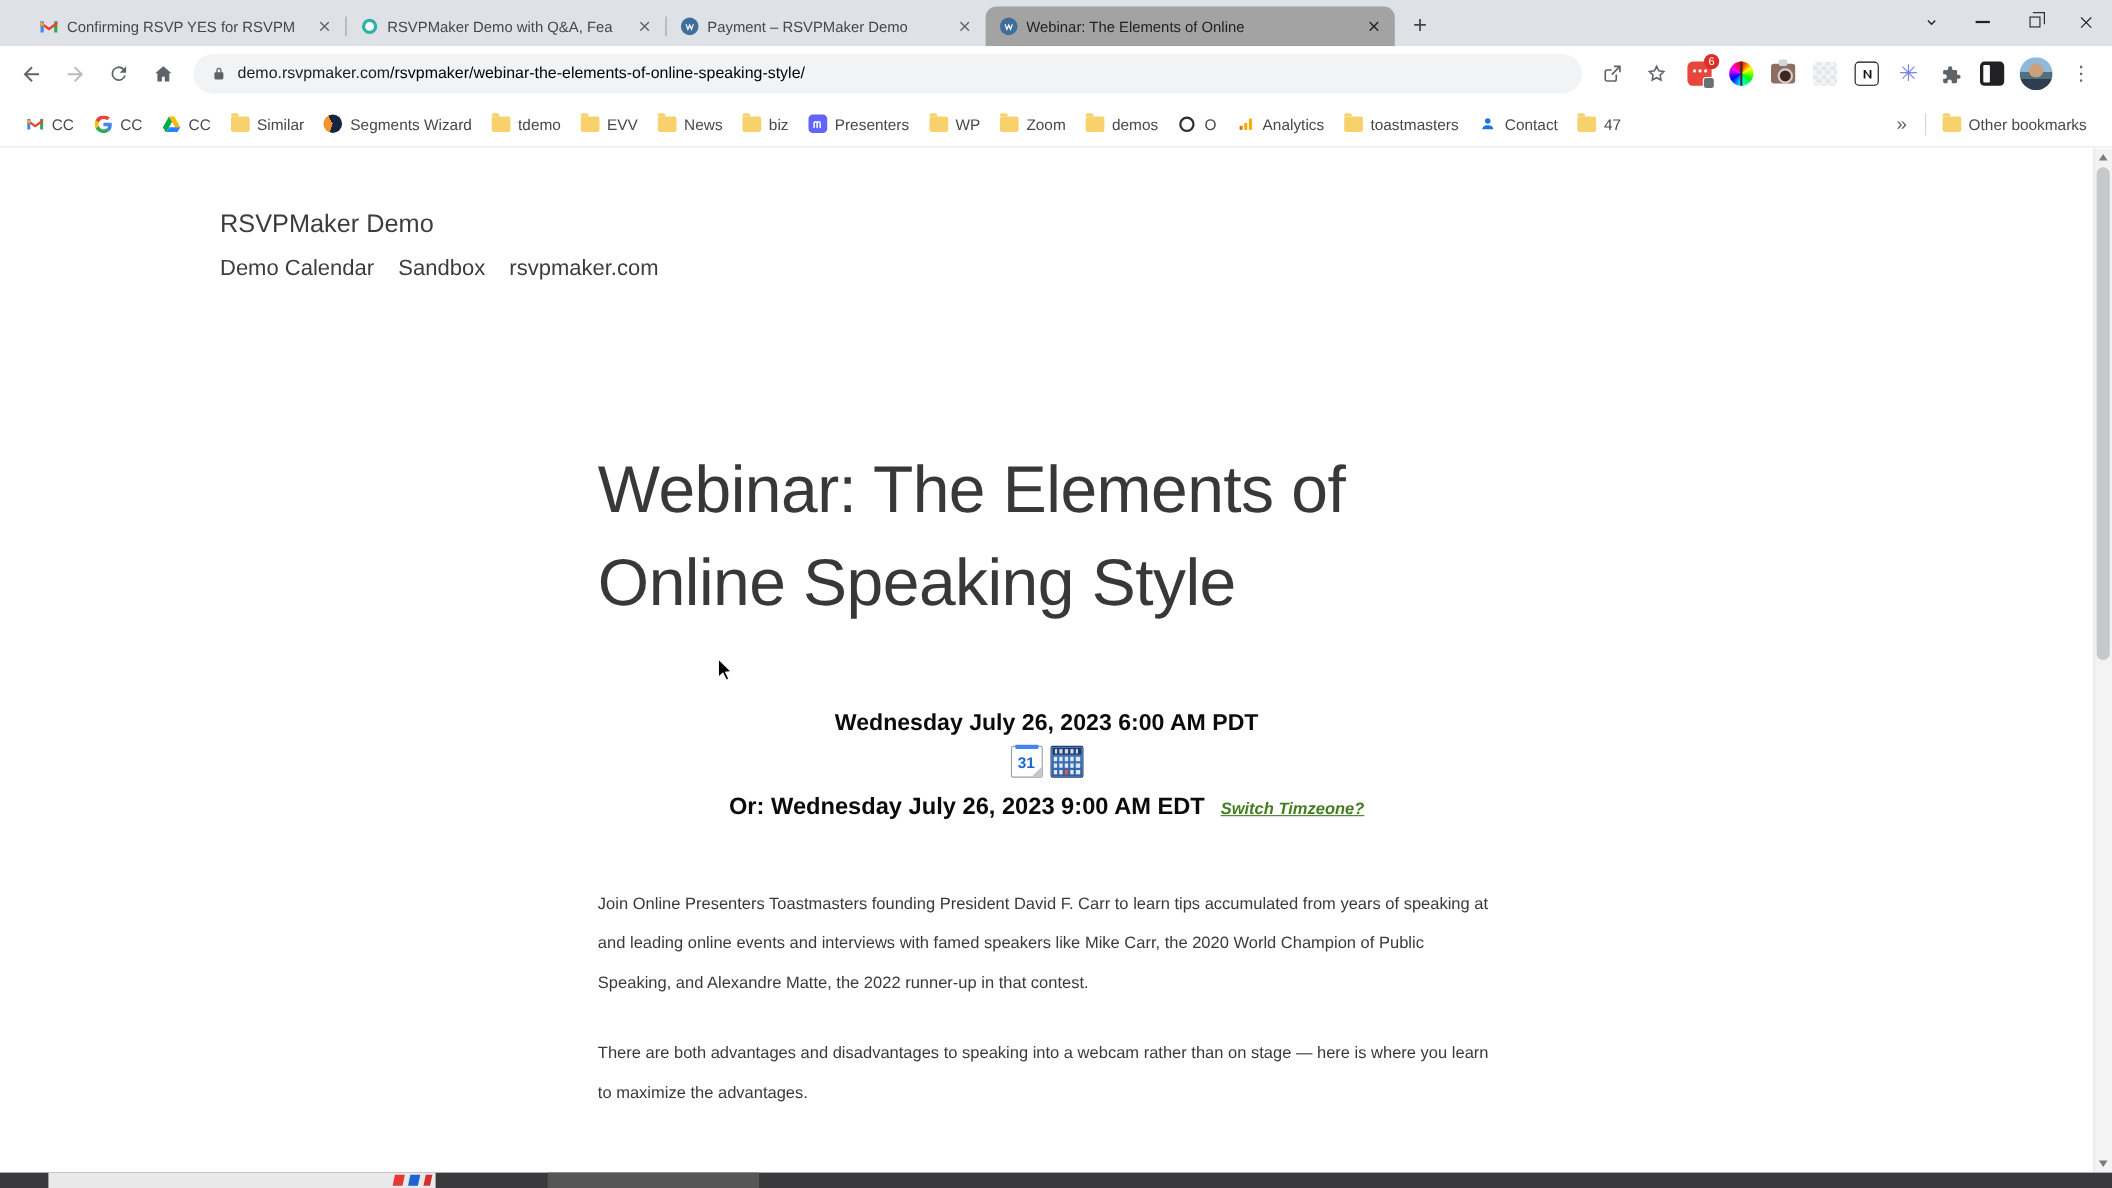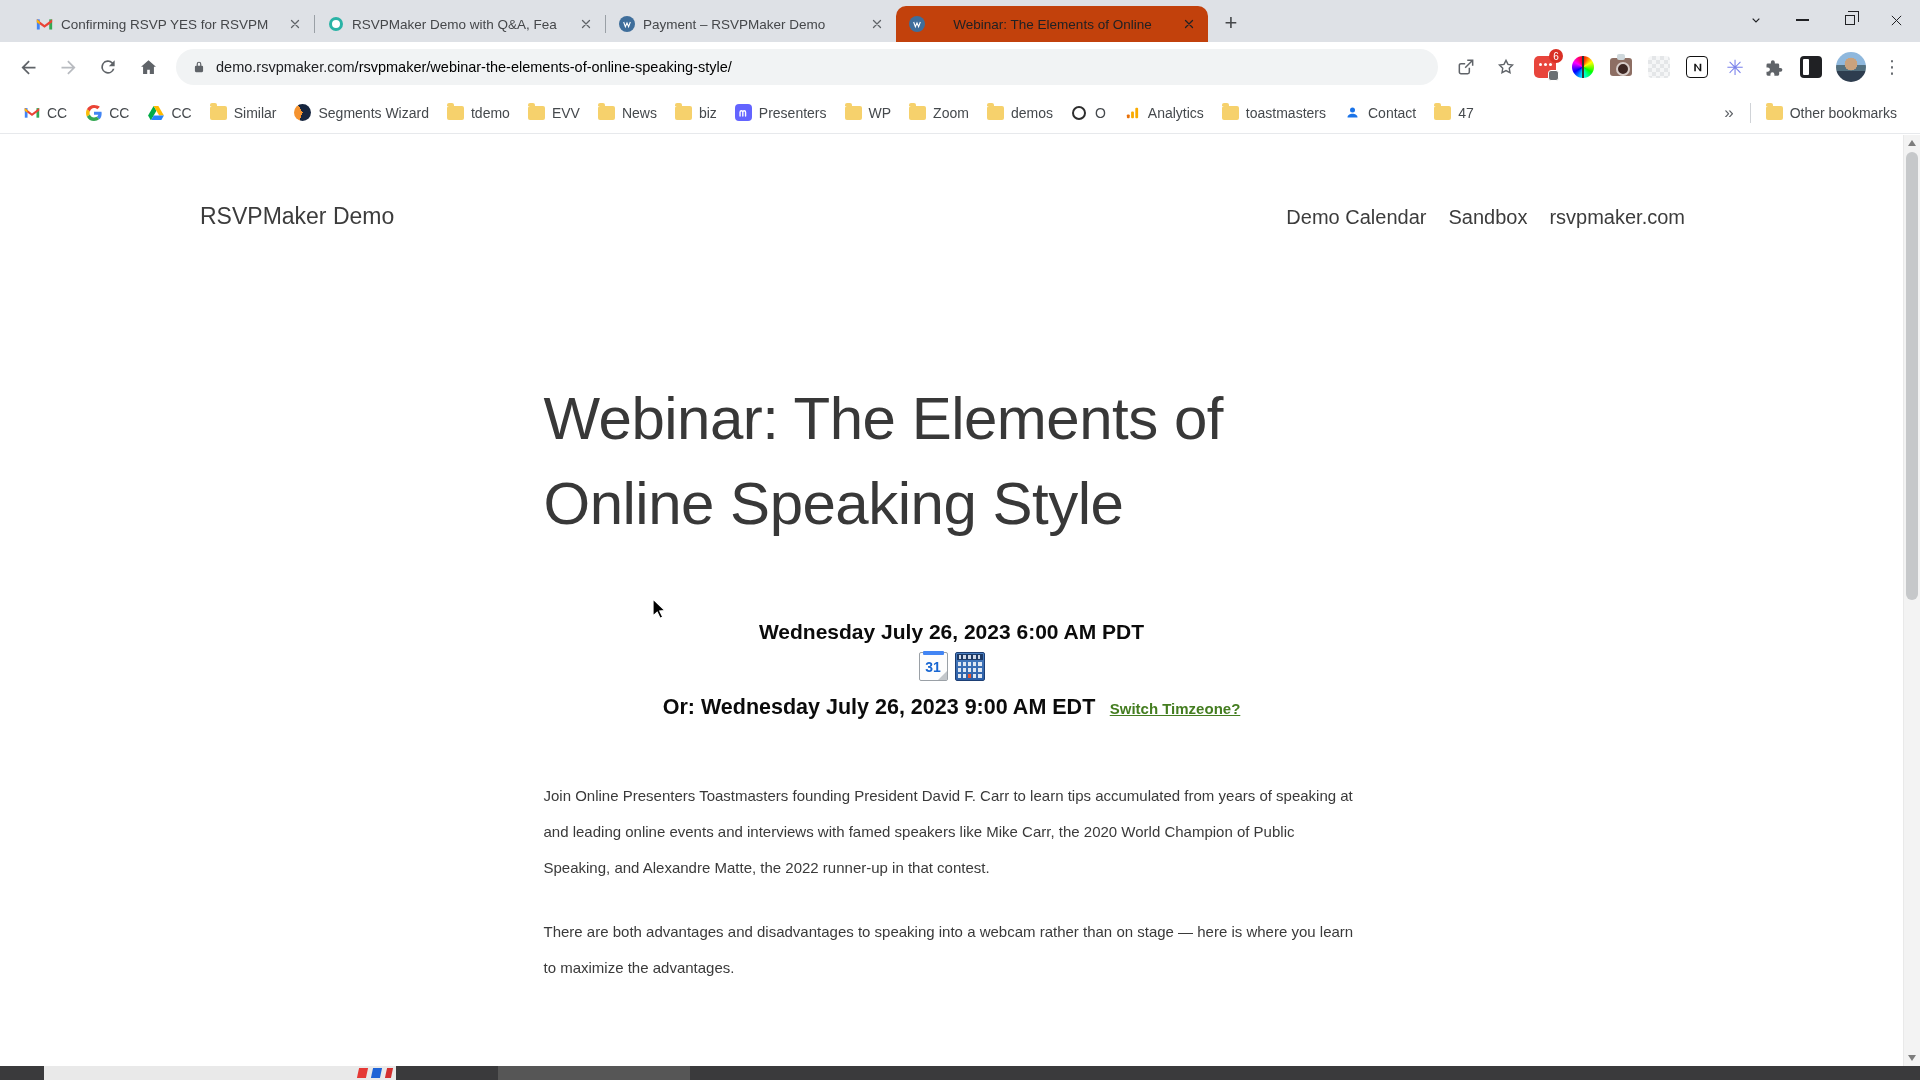--- a/index.html
+++ b/index.html
@@ -4,21 +4,21 @@
 <style>
   * { margin:0; padding:0; box-sizing:border-box; }
   html,body { width:1920px; height:1080px; overflow:hidden; background:#fff;
     font-family:"Liberation Sans", sans-serif; }
 
   
   .tabbar { position:absolute; top:0; left:0; right:0; height:42px; background:#dee1e6;
     display:flex; align-items:flex-end; padding-left:24px; }
   .tab { width:290px; height:36px; display:flex; align-items:center; gap:8px;
     padding:0 10px 0 12px; font-size:13.5px; color:#45474a; position:relative; }
-  .tab.active { background:#c2410c; border-radius:10px 10px 0 0; color:#202124; width:312px;text-align:center; }
+  .tab.active { background:#a3a3a3; border-radius:10px 10px 0 0; color:#202124; width:372px; }
   .tab .title { flex:1; white-space:nowrap; overflow:hidden; }
   .tab-sep { width:1px; height:18px; background:#9aa0a6; margin-bottom:9px; }
   .tab-close { width:18px; height:18px; border-radius:50%; display:flex; align-items:center;
     justify-content:center; flex:0 0 auto; }
   .newtab-btn { width:30px; height:30px; margin:0 0 4px 8px; border-radius:50%;
     display:flex; align-items:center; justify-content:center; font-size:22px; color:#45474a; }
   .wincontrols { position:absolute; top:0; right:0; height:40px; display:flex; }
   .winbtn { width:47px; height:40px; display:flex; align-items:center; justify-content:center; }
   .win-min-glyph { width:13px; height:1.5px; background:#202124; }
   .win-restore-glyph { width:10px; height:10px; border:1.5px solid #202124; position:relative; }
@@ -80,33 +80,33 @@
     background:conic-gradient(from 200deg, #f5932f 0 130deg, #16253f 130deg 360deg); }
   .ic-mastodon { width:17px; height:17px; border-radius:4px; background:#6364ff;
     display:flex; align-items:center; justify-content:center; }
   .ic-clock { width:14px; height:14px; border:3px solid #2ab3a6; border-radius:50%; background:#fff; }
   .ic-wp { width:16px; height:16px; border-radius:50%; background:#3f6e9b; display:flex;
     align-items:center; justify-content:center; }
 
   
   .pagearea { position:absolute; top:135px; left:0; right:17px; bottom:14px; background:#fff; overflow:hidden; }
   .site-header { display:flex; justify-content:space-between; align-items:baseline;
-    padding:55px 218px 0 200px; }
+    padding:55px 218px 0 200px;flex-direction:column; }
   .site-title { font-size:23px; color:#3c3c3c; }
   .site-nav { display:flex; gap:22px;margin-top:16px; }
   .site-nav a { font-size:20px; color:#3c3c3c; text-decoration:none; }
   .article { width:816px; margin:0 auto; }
   .article h1 { margin-top:146px; font-size:60px; font-weight:400; letter-spacing:-.5px;
     color:#383838; line-height:1.42; }
   .event-meta { text-align:center; margin-top:74px; }
   .dt1 { font-size:21px; font-weight:700; color:#0b0b0b; }
   .cal-icons { margin-top:8px; display:flex; justify-content:center; gap:7px; align-items:center; }
   .dt2-row { margin-top:14px; }
   .dt2 { font-size:21.5px; font-weight:700; color:#0b0b0b; }
-  .tz-link { font-size:15px; font-weight:700; color:#447d20; text-decoration:underline; margin-left:10px; }
+  .tz-link { font-size:15px; font-weight:700; color:#447d20; text-decoration:underline; margin-left:10px;font-style:italic; }
   .body-copy { margin-top:58px; font-size:15px; color:#3a3a3a; line-height:36px; }
   .body-copy p + p { margin-top:28px; }
 
   
   .gcal { width:29px; height:29px; background:#fdfdfd; border:1px solid #9aa0a6; border-radius:2px;
     position:relative; display:flex; align-items:center; justify-content:center; }
   .gcal::before { content:""; position:absolute; top:-2px; left:3px; right:3px; height:4px;
     background:#4285f4; border-radius:1px; }
   .gcal::after { content:""; position:absolute; right:0; bottom:0; border-style:solid;
     border-width:0 0 9px 9px; border-color:transparent transparent #c3c7cb transparent; }

